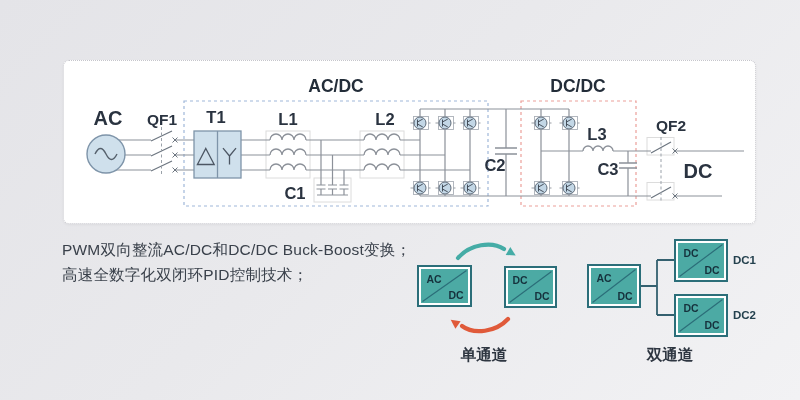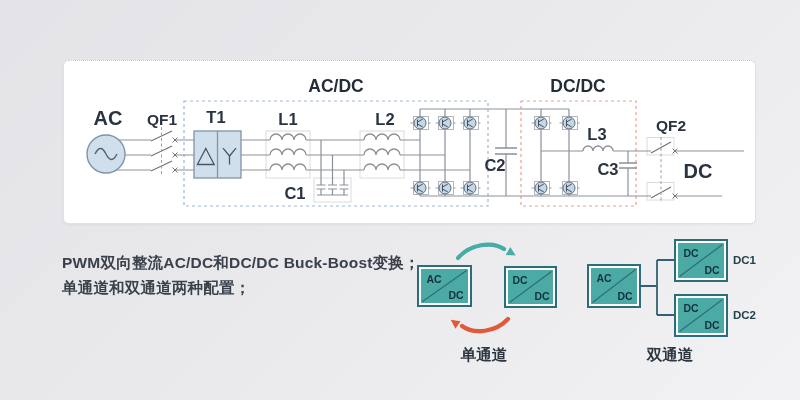--- a/index.html
+++ b/index.html
@@ -8,22 +8,22 @@
     position:relative;width:800px;height:400px;overflow:hidden;
     background:linear-gradient(135deg,#e4e4e8 0%,#e9e9ec 45%,#f2f2f4 100%);
   }
   .circuit-card{
     position:absolute;left:63px;top:60px;width:691px;height:162px;
     background:#ffffff;border:1px dotted #c6c6cc;border-radius:6px;
     box-shadow:0 1px 3px rgba(0,0,0,0.05);
   }
   .circuit-card svg{position:absolute;left:0;top:0;}
   .features{
-    position:absolute;left:62px;top:250px;width:370px;
-    font-size:15.5px;line-height:25px;font-weight:700;color:#3a414b;
+    position:absolute;left:62px;top:237px;width:370px;
+    font-size:15.5px;line-height:25px;font-weight:400;color:#3a414b;
     letter-spacing:0.2px;
   }
   .channels{position:absolute;left:408px;top:232px;width:392px;height:140px;}
   svg text{font-family:"Liberation Sans","DejaVu Sans",sans-serif;}
 </style>
 </head>
 <body>
 
 <div class="stage">
 
@@ -135,21 +135,21 @@
         <text x="607" y="70" font-size="15.5" font-weight="600">QF2</text>
         <text x="634" y="117" font-size="20" font-weight="600">DC</text>
         <text x="272" y="31" font-size="17.5" font-weight="600" fill="#232d39">AC/DC</text>
         <text x="514" y="31" font-size="17.5" font-weight="600" fill="#232d39">DC/DC</text>
       </g>
     </svg>
   </div>
 
   <div class="features">
     <div>PWM双向整流AC/DC和DC/DC Buck-Boost变换；</div>
-    <div>单通道和双通道两种配置；</div>
+    <div>高速全数字化双闭环PID控制技术；</div>
   </div>
 
   <svg class="channels" width="392" height="140" viewBox="0 0 392 140">
 
     <g>
       <path d="M50,26 C62,12 84,9 96,17" fill="none" stroke="#45aca6" stroke-width="4.2" stroke-linecap="round"></path>
       <polygon points="107.7,23.6 97.7,22.9 102.3,15.1" fill="#45aca6"></polygon>
       <path d="M100,87 C88,100 66,103 54,94" fill="none" stroke="#e05a3a" stroke-width="4.2" stroke-linecap="round"></path>
       <polygon points="42.7,87.8 52.6,89.3 47.4,96.7" fill="#e05a3a"></polygon>
 

